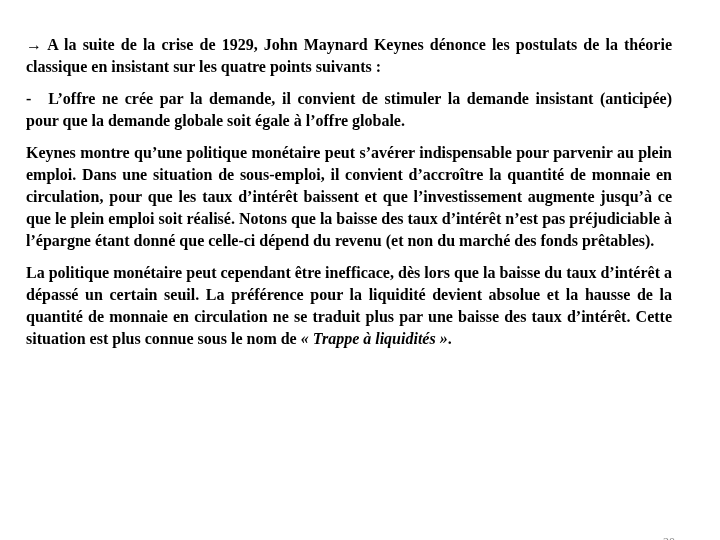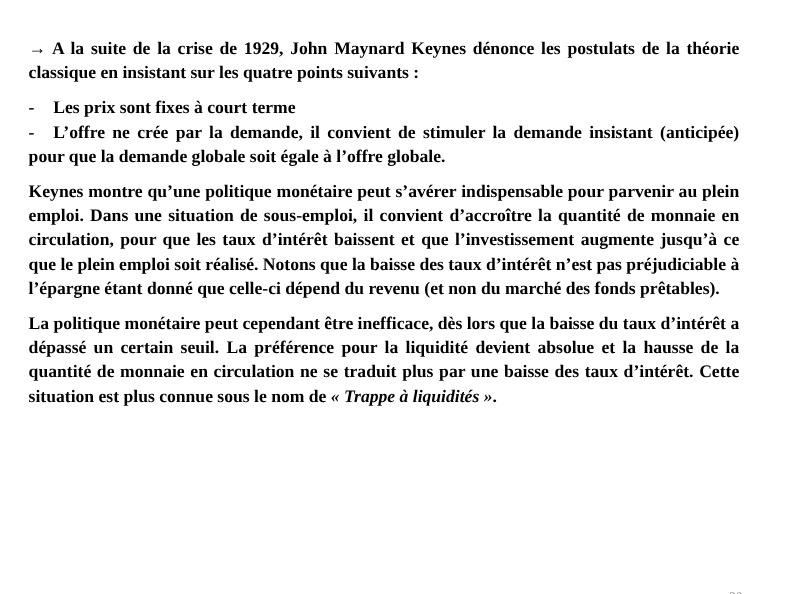--- a/index.html
+++ b/index.html
@@ -54,21 +54,20 @@
 
 <div class="slide">
 
   <div class="content">
 
     <p class="para"><span class="arrow">→</span>
 <span>A la suite de la crise de 1929, John Maynard Keynes dénonce les postulats de la théorie classique en insistant sur les quatre points suivants :</span></p>
 
     <div class="bullet-group">
 
-      <p class="para"><span>-</span><span class="tab"></span><span>Les prix sont fixes à court terme</span></p>
 
       <p class="para"><span>-</span><span class="tab"></span><span>L’offre ne crée par la demande, il convient de stimuler la demande insistant (anticipée) pour que la demande globale soit égale à l’offre globale.</span></p>
     </div>
 
     <p class="para">Keynes montre qu’une politique monétaire peut s’avérer indispensable pour parvenir au plein emploi. Dans une situation de sous-emploi, il convient d’accroître la quantité de monnaie en circulation, pour que les taux d’intérêt baissent et que l’investissement augmente  jusqu’à ce que le plein emploi soit réalisé. Notons que la baisse des taux d’intérêt n’est pas préjudiciable à l’épargne étant donné que celle-ci dépend du revenu (et non du marché des fonds prêtables).</p>
 
     <p class="para"><span>La politique monétaire peut cependant être inefficace, dès lors que la baisse du taux d’intérêt a dépassé un certain seuil. La préférence pour la liquidité devient absolue et la hausse de la quantité de monnaie en circulation ne se traduit plus par une baisse des taux d’intérêt. Cette situation est plus connue sous le nom de </span><span class="italic-term">« Trappe à liquidités »</span><span>.</span></p>
 
   </div>
 

